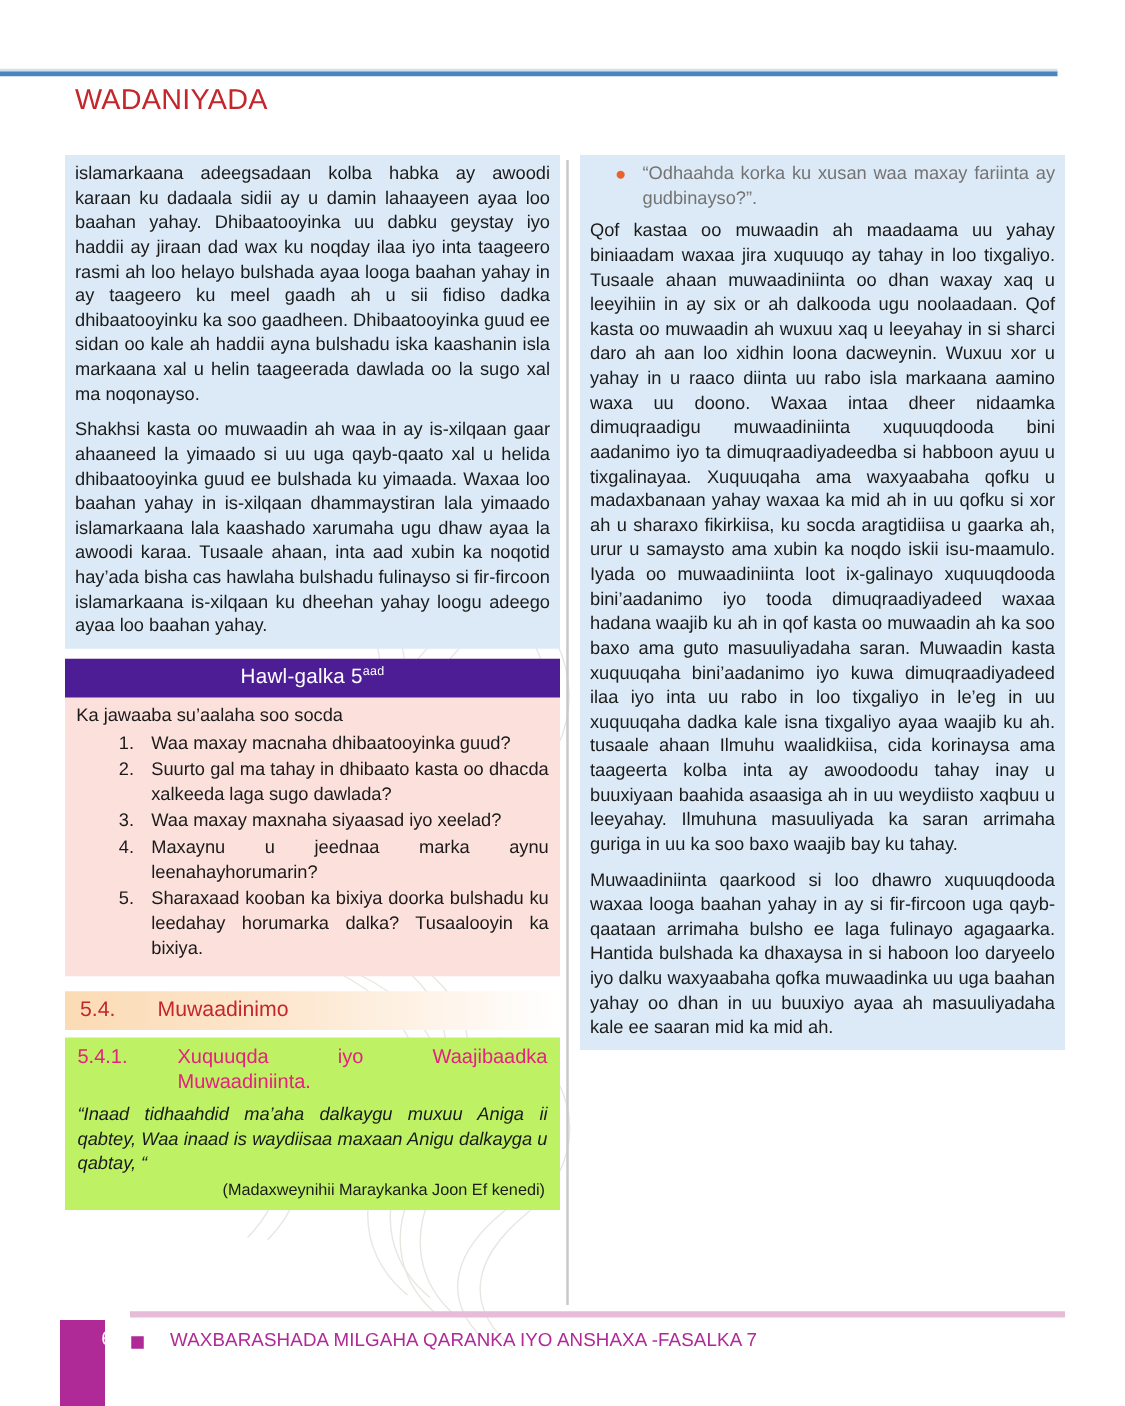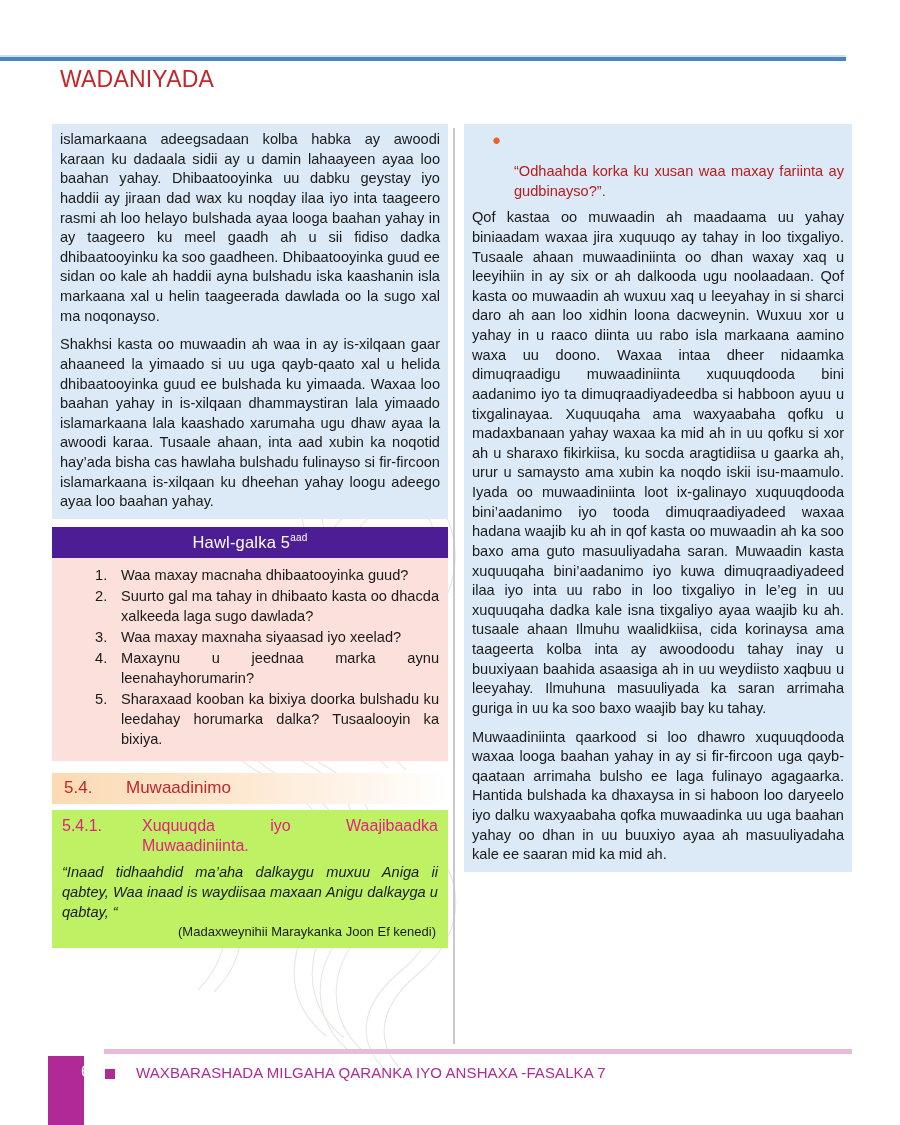--- a/index.html
+++ b/index.html
@@ -82,22 +82,21 @@
     font-size:15px;
     line-height:1.3;
     width:22px;
     flex:0 0 22px;
   }
   .bullet-text{
     flex:1;
     font-size:14.6px;
     line-height:1.345;
     text-align:justify;
-    color:#b91c1c;
-    margin-top:32px;
+    color:#737373;
   }
 
   
   .activity{
     margin-top:8px;
     background:#fbe0dc;
   }
   .activity-header{
     background:#4c1d95;
     color:#ffffff;
@@ -246,20 +245,21 @@
   <div class="col col-left">
 
     <div class="tbox">
       <p>islamarkaana adeegsadaan kolba habka ay awoodi karaan ku dadaala sidii ay u damin lahaayeen ayaa loo baahan yahay. Dhibaatooyinka uu dabku geystay iyo haddii ay jiraan dad wax ku noqday ilaa iyo inta taageero rasmi ah loo helayo bulshada ayaa looga baahan yahay in ay taageero ku meel gaadh ah u sii fidiso dadka dhibaatooyinku ka soo gaadheen. Dhibaatooyinka guud ee sidan oo kale ah haddii ayna bulshadu iska kaashanin isla markaana xal u helin taageerada dawlada oo la sugo xal ma noqonayso.</p>
       <p>Shakhsi kasta oo muwaadin ah waa in ay is-xilqaan gaar ahaaneed la yimaado si uu uga qayb-qaato xal u helida dhibaatooyinka guud ee bulshada ku yimaada. Waxaa loo baahan yahay in is-xilqaan dhammaystiran lala yimaado islamarkaana lala kaashado xarumaha ugu dhaw ayaa la awoodi karaa. Tusaale ahaan, inta aad xubin ka noqotid hay’ada bisha cas hawlaha bulshadu fulinayso si fir-fircoon islamarkaana is-xilqaan ku dheehan yahay loogu adeego ayaa loo baahan yahay.</p>
     </div>
 
     <div class="activity">
       <div class="activity-header"><span>Hawl-galka 5</span><sup>aad</sup></div>
       <div class="activity-body">
+        <div class="lead">Ka jawaaba su’aalaha soo socda</div>
         <ol class="q-list">
           <li>Waa maxay macnaha dhibaatooyinka guud?</li>
           <li>Suurto gal ma tahay in dhibaato kasta oo dhacda xalkeeda laga sugo dawlada?</li>
           <li>Waa maxay maxnaha siyaasad iyo xeelad?</li>
           <li>Maxaynu u jeednaa marka aynu leenahayhorumarin?</li>
           <li>Sharaxaad kooban ka bixiya doorka bulshadu ku leedahay horumarka dalka? Tusaalooyin ka bixiya.</li>
         </ol>
       </div>
     </div>
 

